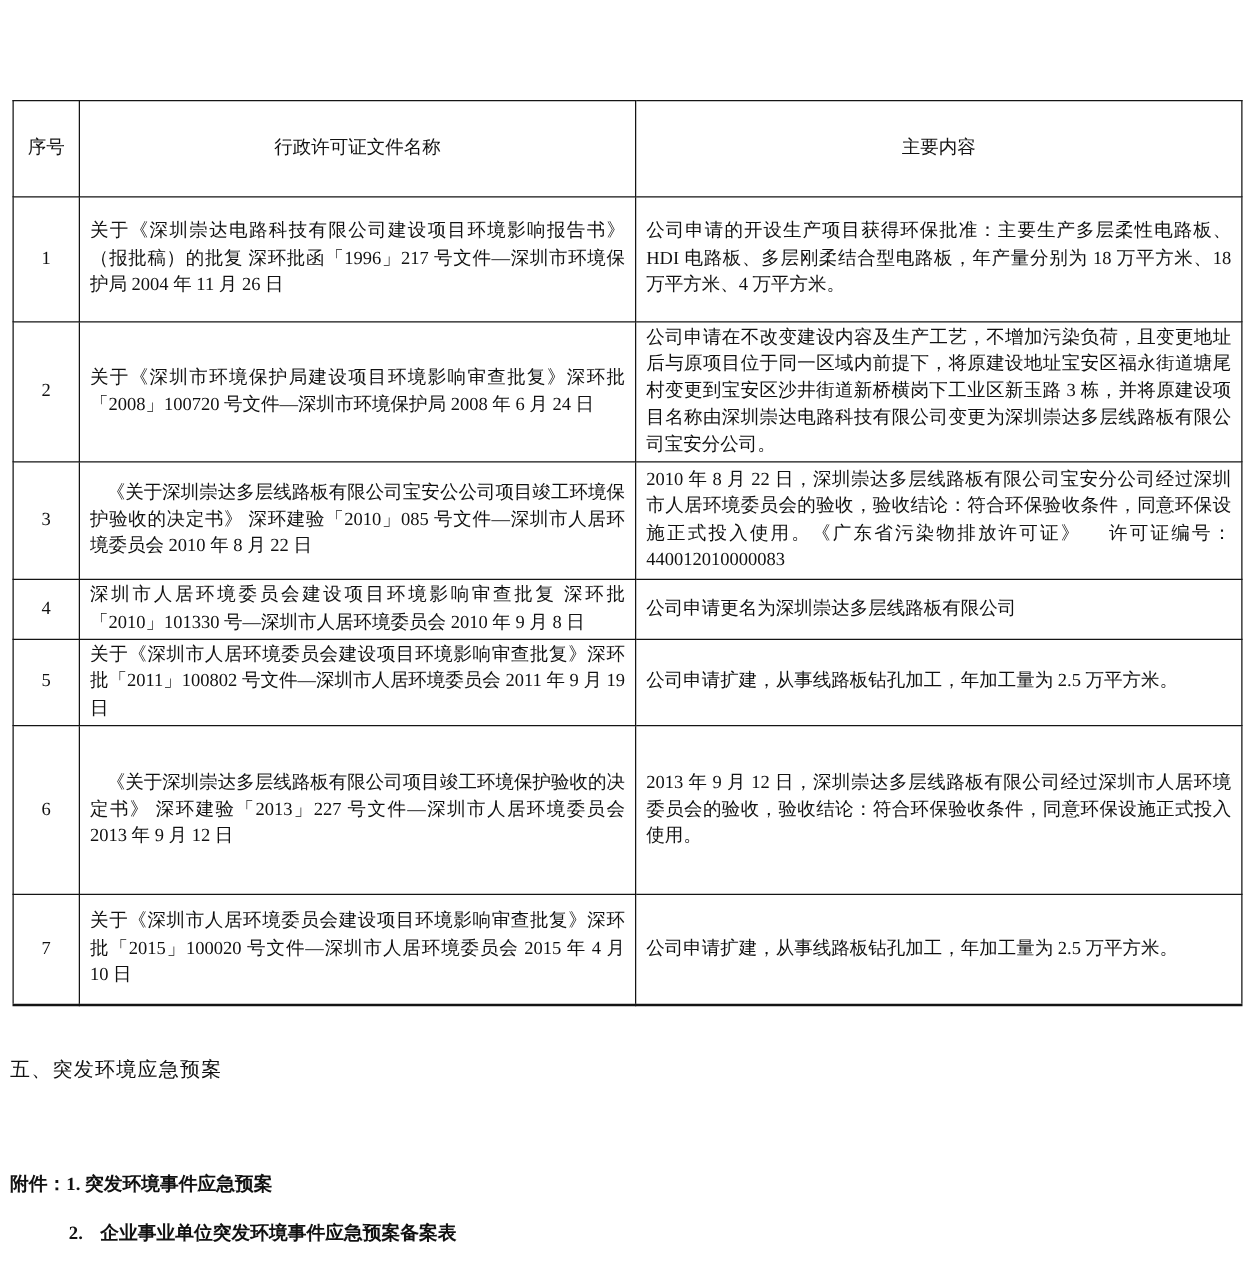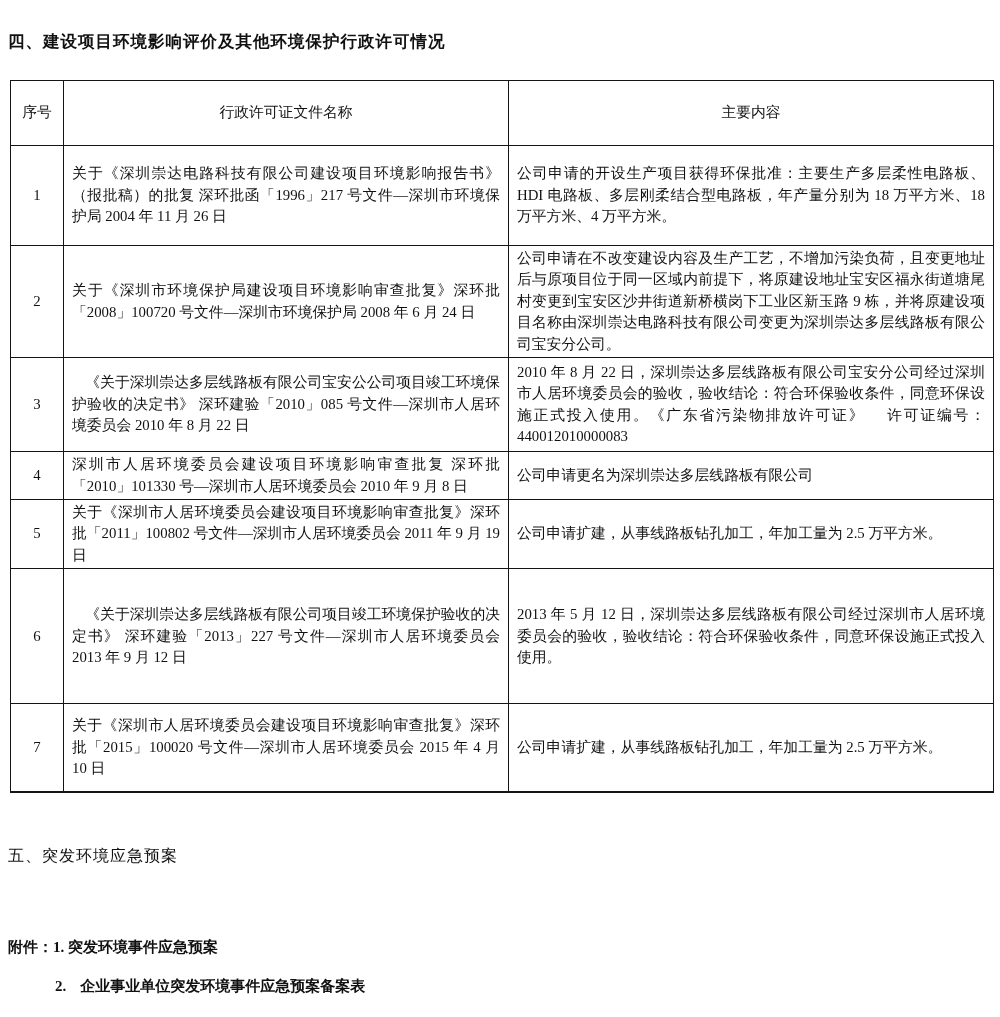--- a/index.html
+++ b/index.html
@@ -33,21 +33,21 @@
     vertical-align: middle;
     font-weight: normal;
     line-height: 21.4px;
   }
   table.license-table { border-bottom: 2px solid #141414; }
   th.hdr { text-align: center; }
   td.num { text-align: center; }
   td.name, td.content { text-align: justify; }
   td.name.ind { text-indent: 0.9em; }
 
-  tr.hrow   { height: 65px;  }
+  tr.hrow   { height: 77px;  }
   tr.r1     { height: 100px; }
   tr.r2     { height: 111px; }
   tr.r3     { height: 94px;  }
   tr.r4     { height: 48px;  }
   tr.r5     { height: 67px;  }
   tr.r6     { height: 135px; }
   tr.r7     { height: 88px;  }
 
   .sec5-title {
     position: absolute; left: 8px; top: 826px;
@@ -66,21 +66,20 @@
     position: absolute; left: 55px; top: 977px;
     font-size: 15px; font-weight: bold;
   }
   .attach-2 .n { margin-right: 14px; }
 </style>
 </head>
 <body>
 
 <div class="page">
 
-  <div class="sec4-title">四、建设项目环境影响评价及其他环境保护行政许可情况</div>
 
   <table class="license-table">
     <colgroup>
         <col class="c1">
         <col class="c2">
         <col class="c3">
       </colgroup>
     <tbody>
       <tr class="hrow">
         <th class="hdr">序号</th>
@@ -88,41 +87,41 @@
         <th class="hdr">主要内容</th>
       </tr>
       <tr class="r1">
         <td class="num">1</td>
         <td class="name">关于《深圳崇达电路科技有限公司建设项目环境影响报告书》（报批稿）的批复 深环批函「1996」217 号文件—深圳市环境保护局 2004 年 11 月 26 日</td>
         <td class="content">公司申请的开设生产项目获得环保批准：主要生产多层柔性电路板、HDI 电路板、多层刚柔结合型电路板，年产量分别为 18 万平方米、18 万平方米、4 万平方米。</td>
       </tr>
       <tr class="r2">
         <td class="num">2</td>
         <td class="name">关于《深圳市环境保护局建设项目环境影响审查批复》深环批「2008」100720 号文件—深圳市环境保护局 2008 年 6 月 24 日</td>
-        <td class="content">公司申请在不改变建设内容及生产工艺，不增加污染负荷，且变更地址后与原项目位于同一区域内前提下，将原建设地址宝安区福永街道塘尾村变更到宝安区沙井街道新桥横岗下工业区新玉路 9 栋，并将原建设项目名称由深圳崇达电路科技有限公司变更为深圳崇达多层线路板有限公司宝安分公司。</td>
+        <td class="content">公司申请在不改变建设内容及生产工艺，不增加污染负荷，且变更地址后与原项目位于同一区域内前提下，将原建设地址宝安区福永街道塘尾村变更到宝安区沙井街道新桥横岗下工业区新玉路 3 栋，并将原建设项目名称由深圳崇达电路科技有限公司变更为深圳崇达多层线路板有限公司宝安分公司。</td>
       </tr>
       <tr class="r3">
         <td class="num">3</td>
         <td class="name ind">《关于深圳崇达多层线路板有限公司宝安公公司项目竣工环境保护验收的决定书》 深环建验「2010」085 号文件—深圳市人居环境委员会 2010 年 8 月 22 日</td>
         <td class="content">2010 年 8 月 22 日，深圳崇达多层线路板有限公司宝安分公司经过深圳市人居环境委员会的验收，验收结论：符合环保验收条件，同意环保设施正式投入使用。《广东省污染物排放许可证》　 许可证编号：440012010000083</td>
       </tr>
       <tr class="r4">
         <td class="num">4</td>
         <td class="name">深圳市人居环境委员会建设项目环境影响审查批复 深环批「2010」101330 号—深圳市人居环境委员会 2010 年 9 月 8 日</td>
         <td class="content">公司申请更名为深圳崇达多层线路板有限公司</td>
       </tr>
       <tr class="r5">
         <td class="num">5</td>
         <td class="name">关于《深圳市人居环境委员会建设项目环境影响审查批复》深环批「2011」100802 号文件—深圳市人居环境委员会 2011 年 9 月 19 日</td>
         <td class="content">公司申请扩建，从事线路板钻孔加工，年加工量为 2.5 万平方米。</td>
       </tr>
       <tr class="r6">
         <td class="num">6</td>
         <td class="name ind">《关于深圳崇达多层线路板有限公司项目竣工环境保护验收的决定书》 深环建验「2013」227 号文件—深圳市人居环境委员会 2013 年 9 月 12 日</td>
-        <td class="content">2013 年 5 月 12 日，深圳崇达多层线路板有限公司经过深圳市人居环境委员会的验收，验收结论：符合环保验收条件，同意环保设施正式投入使用。</td>
+        <td class="content">2013 年 9 月 12 日，深圳崇达多层线路板有限公司经过深圳市人居环境委员会的验收，验收结论：符合环保验收条件，同意环保设施正式投入使用。</td>
       </tr>
       <tr class="r7">
         <td class="num">7</td>
         <td class="name">关于《深圳市人居环境委员会建设项目环境影响审查批复》深环批「2015」100020 号文件—深圳市人居环境委员会 2015 年 4 月 10 日</td>
         <td class="content">公司申请扩建，从事线路板钻孔加工，年加工量为 2.5 万平方米。</td>
       </tr>
     </tbody>
   </table>
 
   <div class="sec5-title">五、突发环境应急预案</div>

